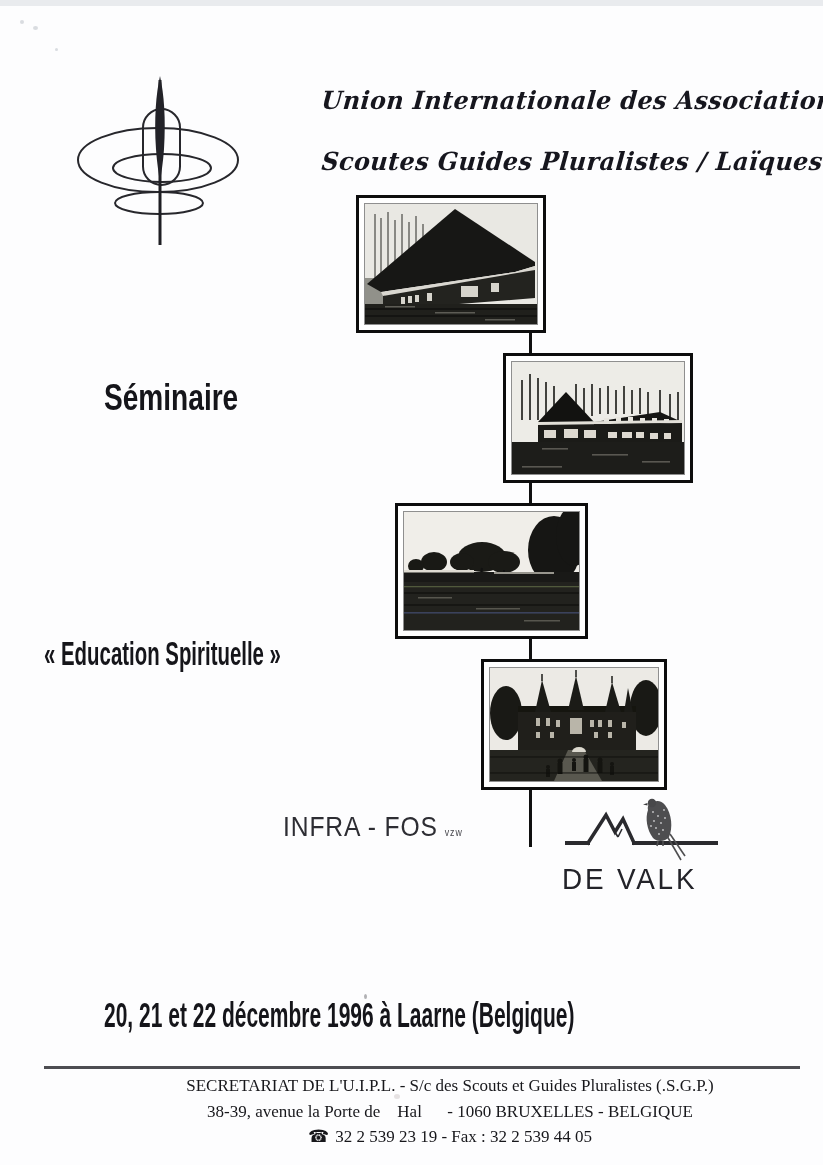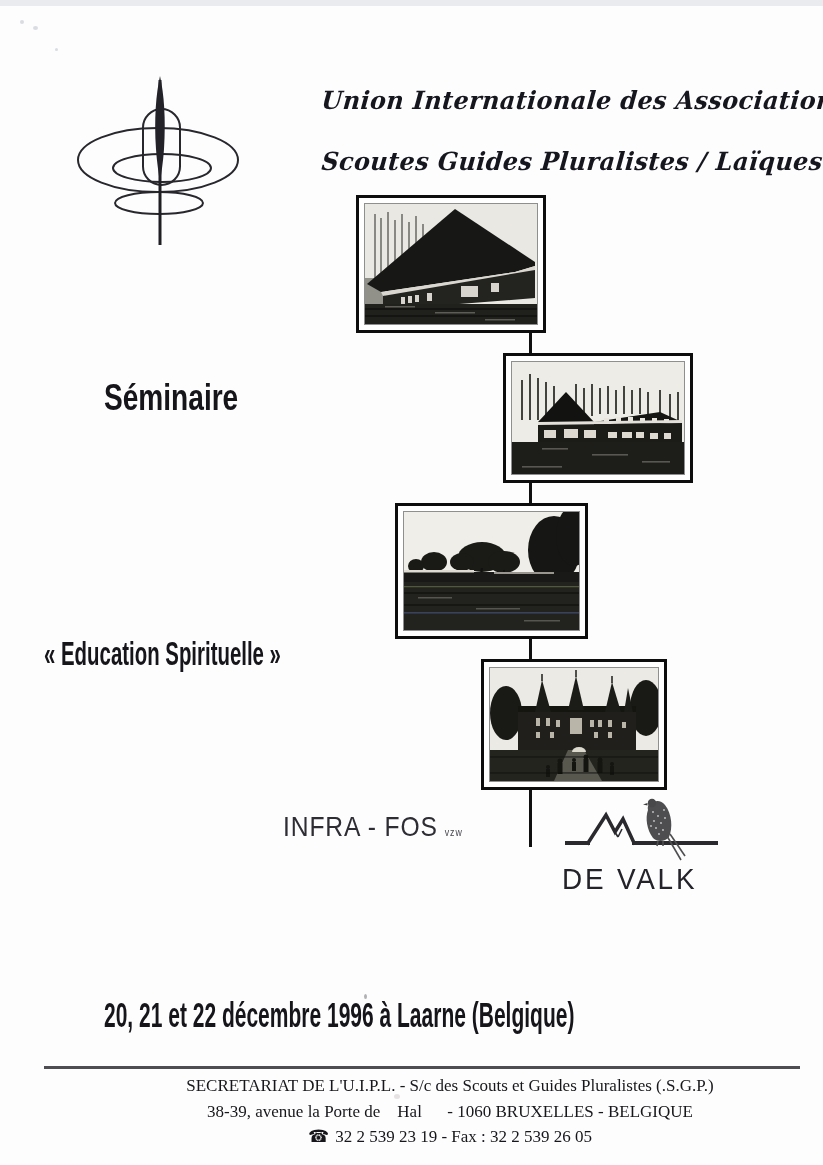--- a/index.html
+++ b/index.html
@@ -326,17 +326,17 @@
   </svg>
   <div class="devalk-text">DE VALK</div>
 
   <div class="condensed date-line">20, 21 et 22 décembre 1996 à Laarne (Belgique)</div>
 
   <div class="footer-rule"></div>
   <div class="footer">
     <div>SECRETARIAT DE L'U.I.P.L. - S/c des Scouts et Guides Pluralistes (.S.G.P.)</div>
     <div class="pre">38-39, avenue la Porte de    Hal      - 1060 BRUXELLES - BELGIQUE</div>
     <div>
-      <span class="phone">☎</span><span>32 2 539 23 19 - Fax : 32 2 539 26 05</span>
+      <span class="phone">☎</span><span>32 2 539 23 19 - Fax : 32 2 539 44 05</span>
     </div>
   </div>
 
 </div>
 
 </body></html>

